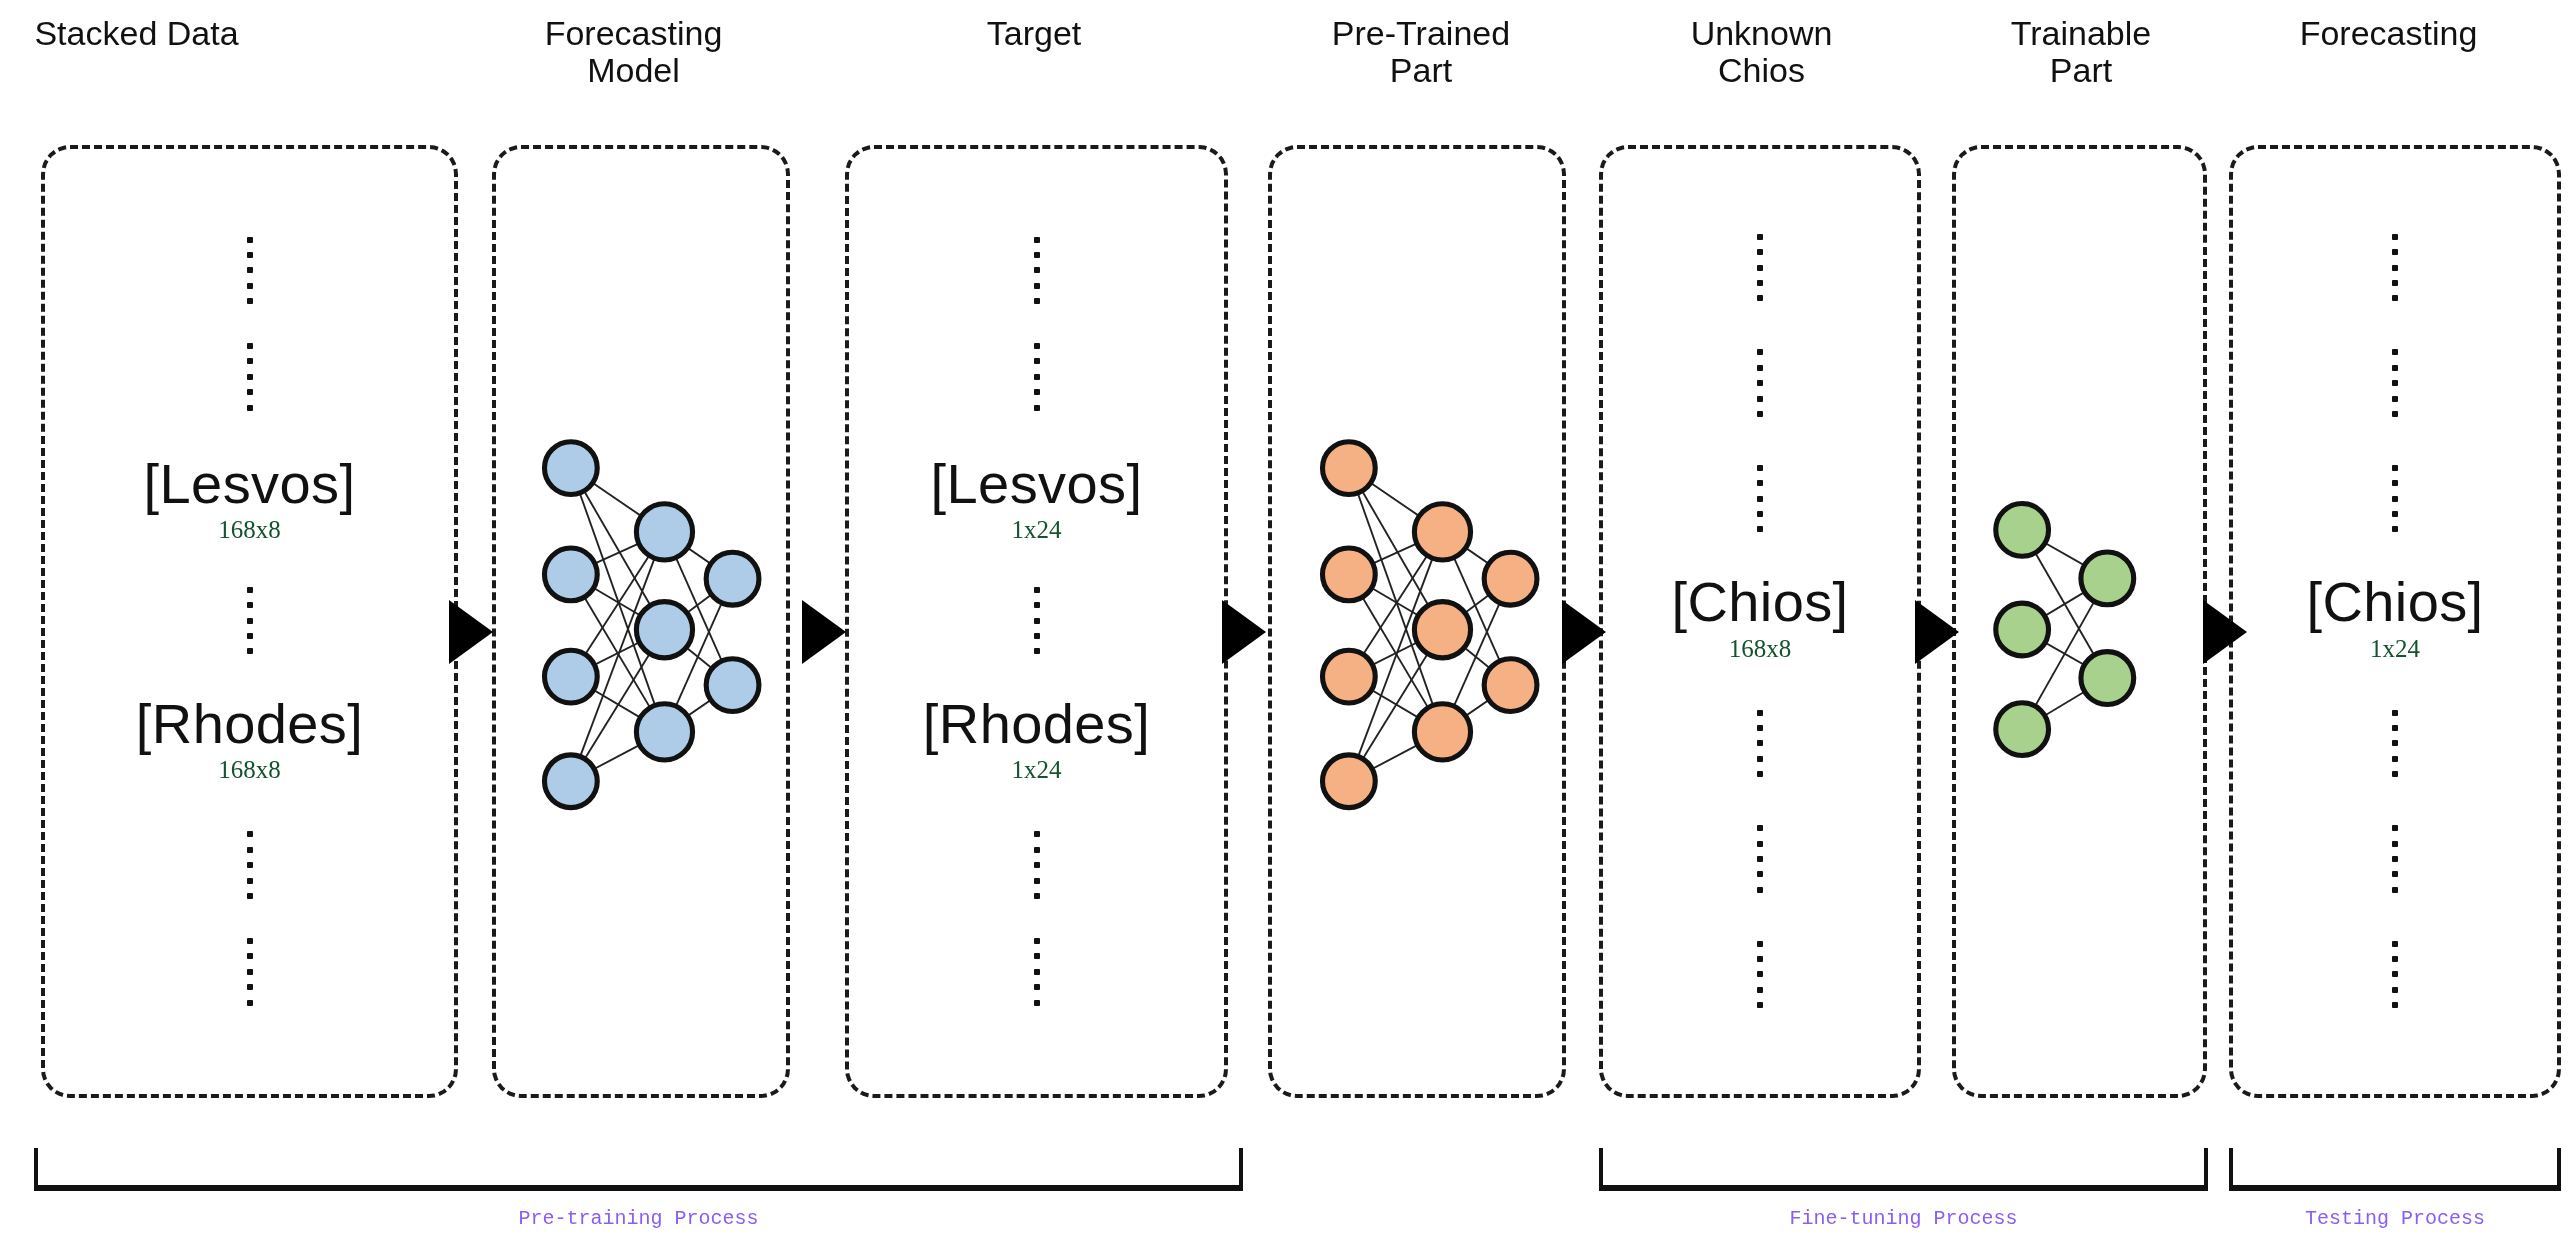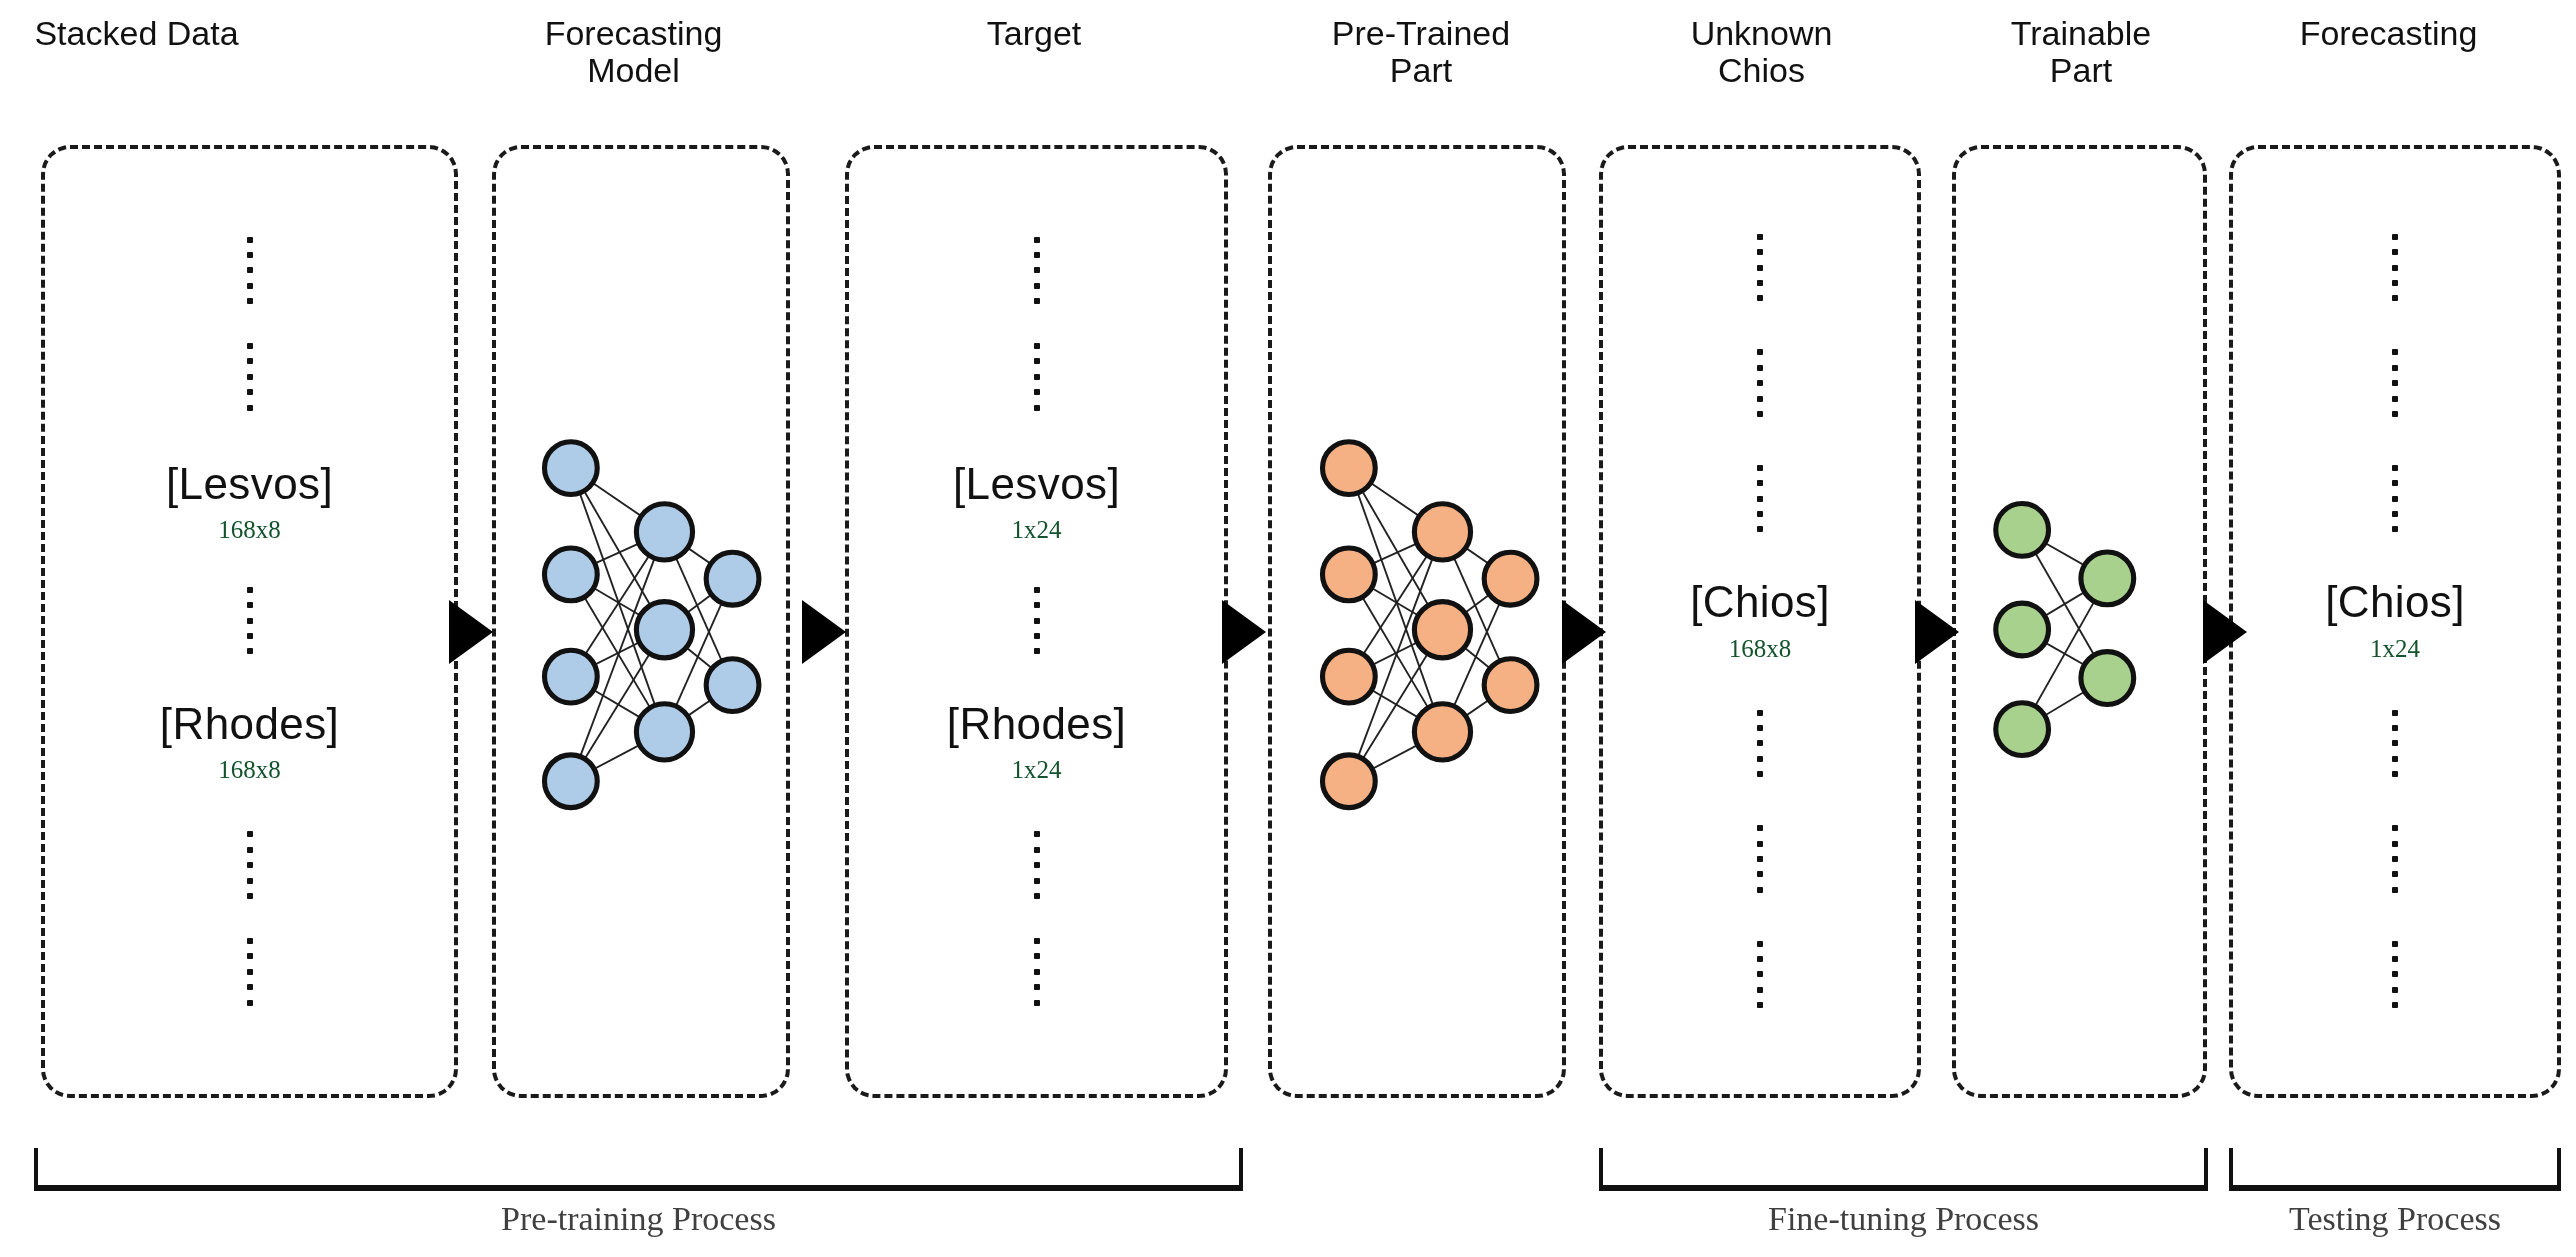--- a/index.html
+++ b/index.html
@@ -47,21 +47,21 @@
   .vdots i{
     display:block;
     width:6px;height:6px;
     background:#111;
     border-radius:0.9px;
     margin:0 0 9.4px 0;
   }
   .vdots i:last-child{margin-bottom:0;}
 
   .bigtag{
-    font-size:44px;
+    font-size:56px;
     line-height:54px;
     letter-spacing:0.4px;
     color:#111;
     font-family:"Liberation Sans",sans-serif;
     white-space:nowrap;
   }
   .dims{
     font-size:25px;
     line-height:27px;
     color:#14532d;
@@ -93,24 +93,24 @@
   .bracket{
     position:absolute;
     border-left:4.3px solid #111;
     border-right:4.3px solid #111;
     border-bottom:6px solid #111;
     box-sizing:border-box;
   }
   .proc-label{
     position:absolute;
     text-align:center;
-    font-size:34px;
+    font-size:20px;
     line-height:34px;
-    color:#404040;
-    font-family:Liberation Serif, serif;
+    color:#8b5cf6;
+    font-family:Liberation Mono, monospace;
     white-space:nowrap;
   }
 </style>
 </head>
 <body>
 
 <div id="stage">
 
   <div class="col-title" style="left:30px;  width:213px;">Stacked Data</div>
   <div class="col-title" style="left:489px; width:289px;">Forecasting

